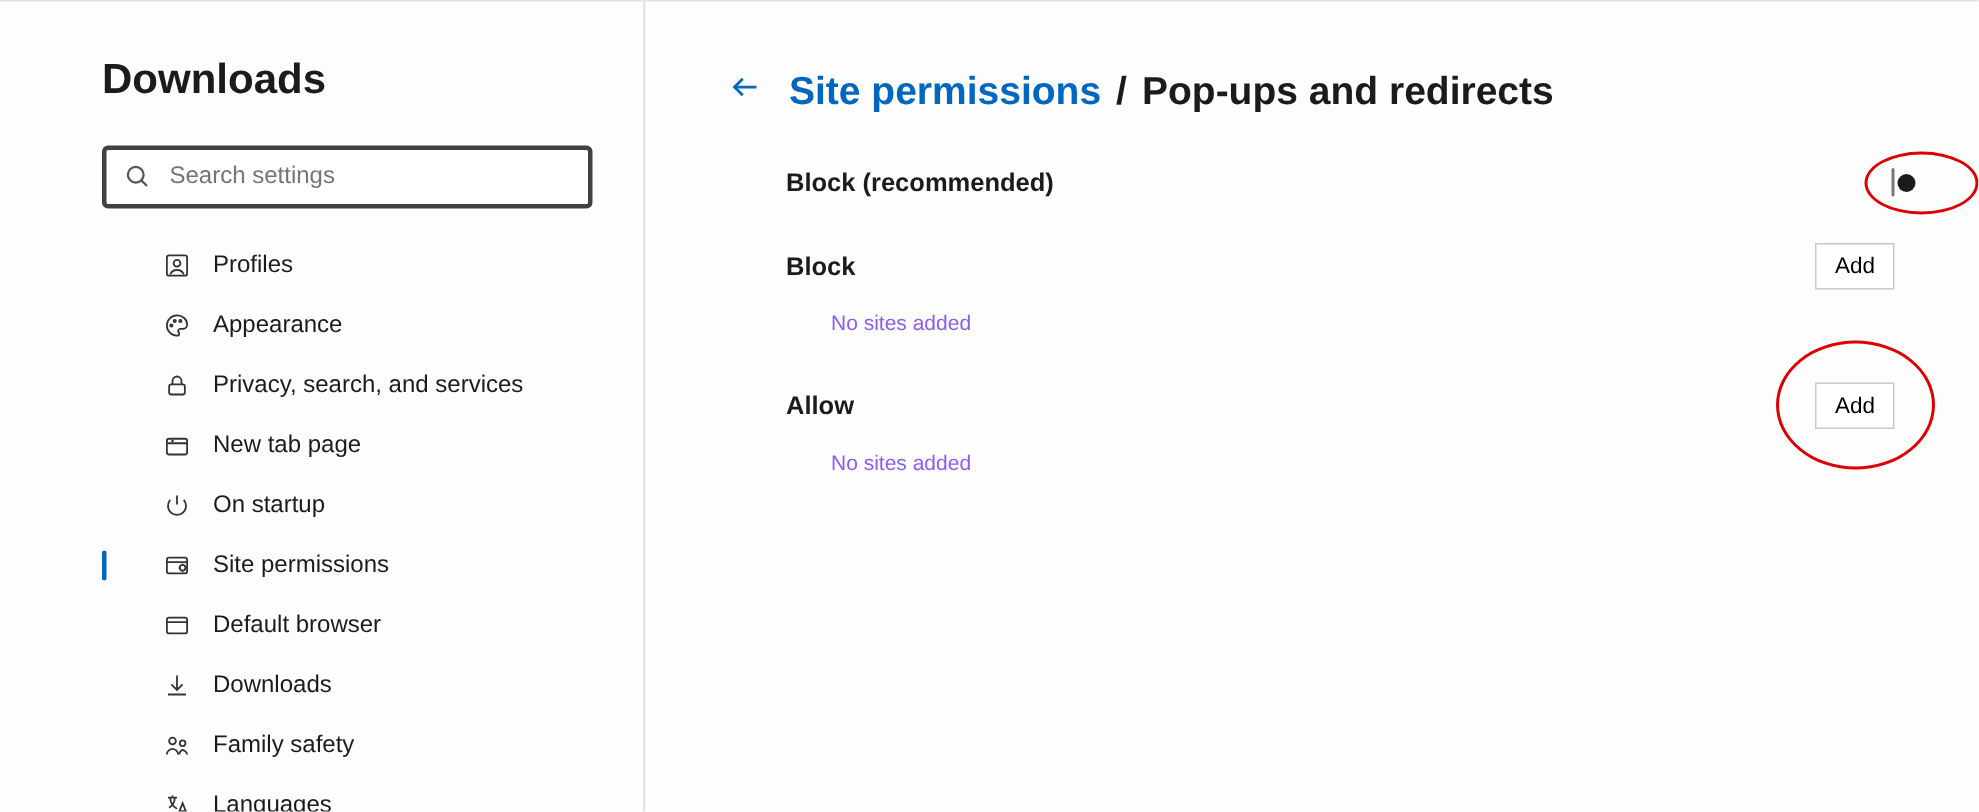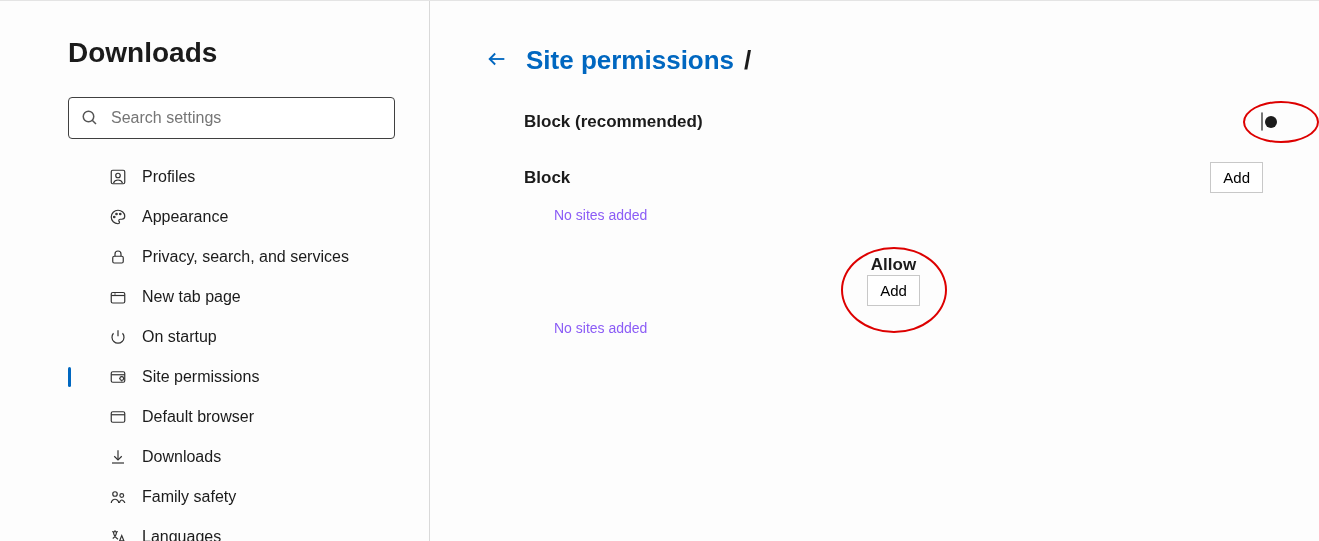--- a/index.html
+++ b/index.html
@@ -22,21 +22,21 @@
     font-size: 28px;
     font-weight: 600;
     margin: 0 0 28px 68px;
   }
   .search-wrap {
     margin: 0 34px 18px 68px;
   }
   .search-box {
     display: flex;
     align-items: center;
-    border: 1px solid #404040;
+    border: 3px solid #404040;
     border-radius: 4px;
     height: 42px;
     padding: 0 12px;
     background: #fff;
   }
   .search-box svg { flex: 0 0 auto; margin-right: 12px; }
   .search-box input {
     border: none;
     outline: none;
     font-size: 16px;
@@ -284,41 +284,42 @@
     <div class="breadcrumb-row">
       <span class="back-arrow">
         <svg width="22" height="22" viewBox="0 0 24 24" fill="none" stroke="#0067c0" stroke-width="2">
           <line x1="20" y1="12" x2="4" y2="12"></line>
             <polyline points="10 6 4 12 10 18"></polyline>
         </svg>
       </span>
       <div class="breadcrumb">
         <span class="link">Site permissions</span>
         <span class="sep">/</span>
+        <span>Pop-ups and redirects</span>
       </div>
     </div>
 
     <div class="section">
       <div class="row" style="margin-bottom:30px;">
         <span class="row-label">Block (recommended)</span>
         <span style="position:relative; display:inline-block;">
           <span class="toggle">
             <span class="toggle-knob"></span>
           </span>
           <span class="circle-annot" style="width:76px; height:42px; left:-18px; top:-12px;"></span>
         </span>
       </div>
 
       <div class="row">
         <span class="row-label">Block</span>
         <button class="add-btn">Add</button>
       </div>
       <div class="empty">No sites added</div>
 
-      <div class="row" style="margin-top:12px;flex-direction:column;">
+      <div class="row" style="margin-top:12px;">
         <span class="row-label">Allow</span>
         <span style="position:relative; display:inline-block;">
           <button class="add-btn">Add</button>
           <span class="circle-annot" style="width:106px; height:86px; left:-26px; top:-28px;"></span>
         </span>
       </div>
       <div class="empty">No sites added</div>
     </div>
 
   </main>

